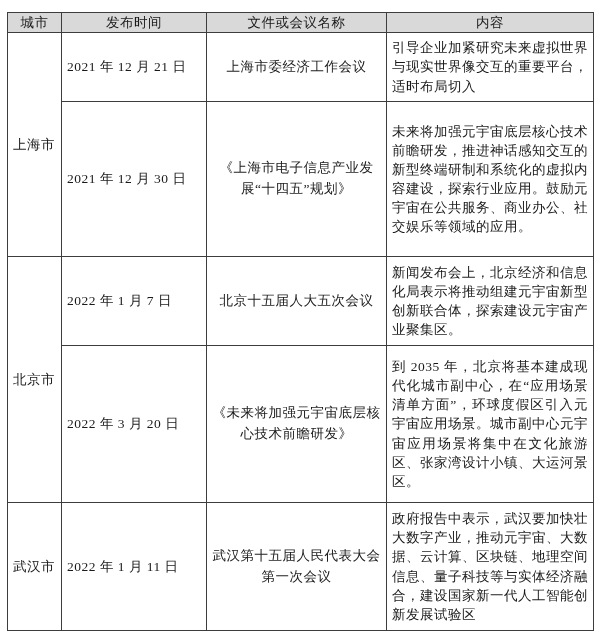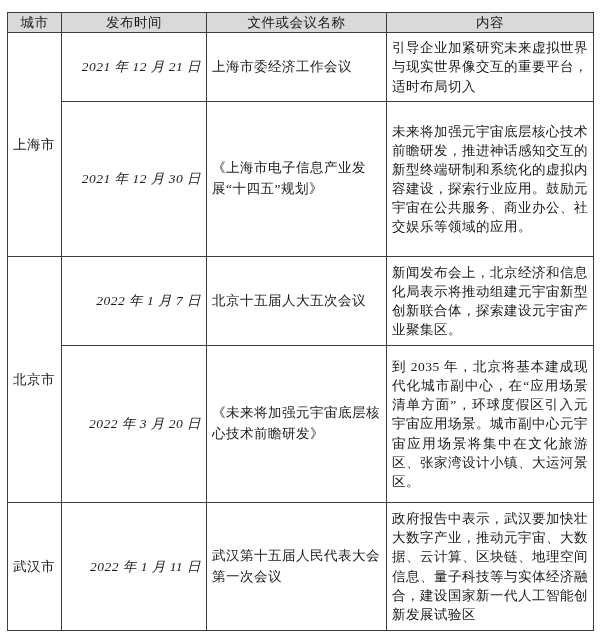--- a/index.html
+++ b/index.html
@@ -46,25 +46,24 @@
   tr.r1 { height: 69px; }
   tr.r2 { height: 155px; }
   tr.r3 { height: 89px; }
   tr.r4 { height: 157px; }
   tr.r5 { height: 128px; }
 
   td.city {
     text-align: left;
   }
   td.date {
-    text-align: right;
-    font-style: italic;
+    text-align: left;
   }
   td.doc {
-    text-align: left;
+    text-align: center;
     line-height: 1.55;
     padding: 2px 10px;
   }
   td.content {
     text-align: justify;
     line-height: 1.42;
     padding: 3px 6px 3px 7px;
     margin-top: 32px;
   }
 </style>

